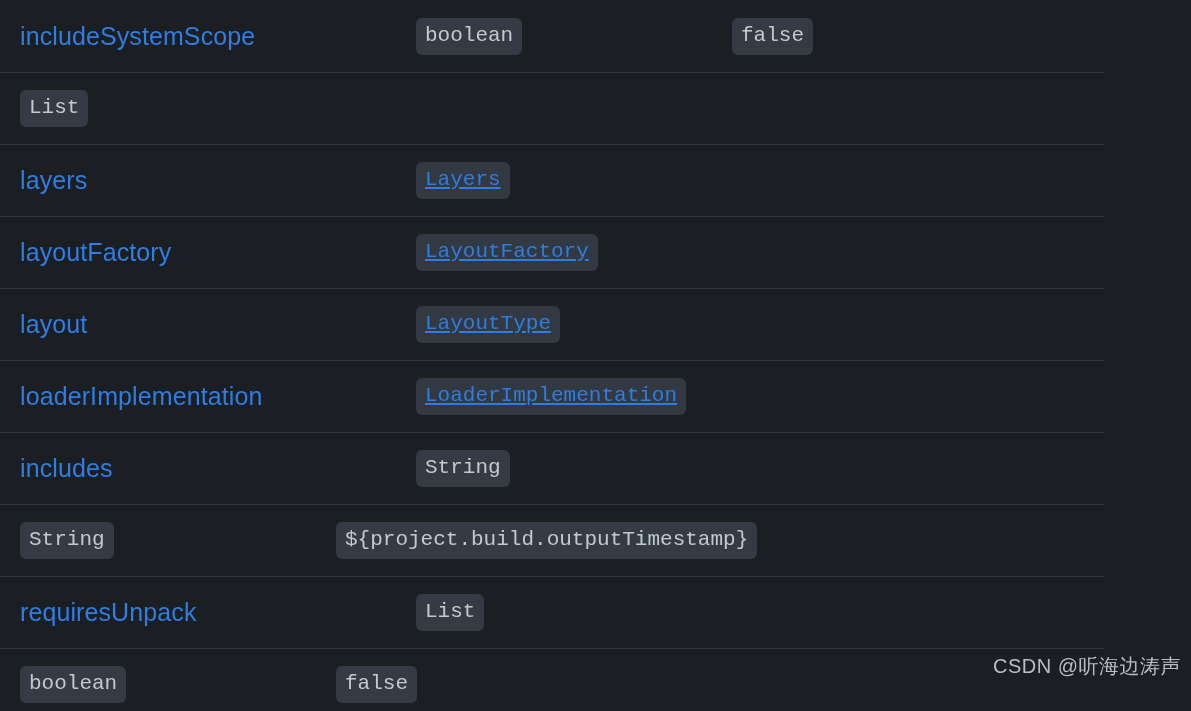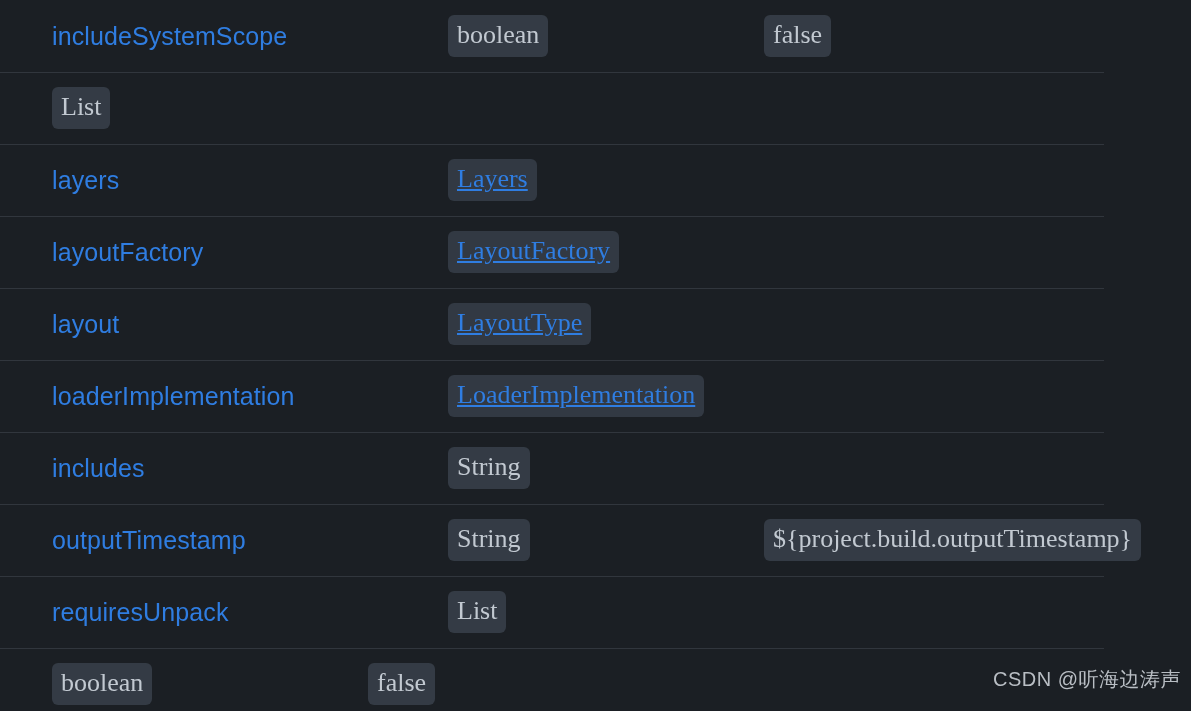--- a/index.html
+++ b/index.html
@@ -19,21 +19,21 @@
   #params-table {
     width: 1191px;
     position: relative;
   }
 
   .param-row {
     position: relative;
     height: 72px;
     display: flex;
     align-items: center;
-    padding-left: 52px;
+    padding-left: 20px;
   }
 
   .param-row + .param-row::before {
     content: "";
     position: absolute;
     left: -14px;
     top: 0;
     width: 1118px;
     height: 1px;
     background: #31363d;
@@ -64,22 +64,22 @@
 
   .col-default {
     flex: 1 1 auto;
     white-space: nowrap;
     overflow: hidden;
     position: relative;
   }
 
   .code-badge {
     display: inline-block;
-    font-family: Liberation Serif, serif;
-    font-size: 26px;
+    font-family: Liberation Mono, monospace;
+    font-size: 21px;
     line-height: 1.0;
     padding: 7px 9px 9px 9px;
     border-radius: 6px;
     background: #343b45;
     color: #c2c9d1;
     white-space: nowrap;
     letter-spacing: 0px;
   }
 
   .code-badge.link-type {
@@ -94,21 +94,21 @@
 
   .col-default .code-badge {
     display: inline-block;
     max-width: none;
     text-align: right;
   }
 
   #watermark {
     position: absolute;
     right: 10px;
-    bottom: 18px;
+    bottom: 31px;
     color: #b9bec4;
     font-size: 20px;
     font-family: "Liberation Sans", sans-serif;
     letter-spacing: 0.5px;
     white-space: nowrap;
     pointer-events: none;
     z-index: 40;
   }
 </style>
 </head>
@@ -143,21 +143,20 @@
       <div class="col-name"><a class="param-name-link" href="#">loaderImplementation</a></div>
       <div class="col-type"><a class="code-badge link-type" href="#">LoaderImplementation</a></div>
       <div class="col-default"></div>
     </div>
     <div class="param-row">
       <div class="col-name"><a class="param-name-link" href="#">includes</a></div>
       <div class="col-type"><code class="code-badge">String</code></div>
       <div class="col-default"></div>
     </div>
     <div class="param-row">
-      <div class="col-name"><a class="param-name-link" href="#">outputTimestamp</a></div>
       <div class="col-type"><code class="code-badge">String</code></div>
       <div class="col-default"><code class="code-badge value-badge">${project.build.outputTimestamp}</code></div>
     </div>
     <div class="param-row">
       <div class="col-name"><a class="param-name-link" href="#">requiresUnpack</a></div>
       <div class="col-type"><code class="code-badge">List</code></div>
       <div class="col-default"></div>
     </div>
     <div class="param-row">
       <div class="col-type"><code class="code-badge">boolean</code></div>

